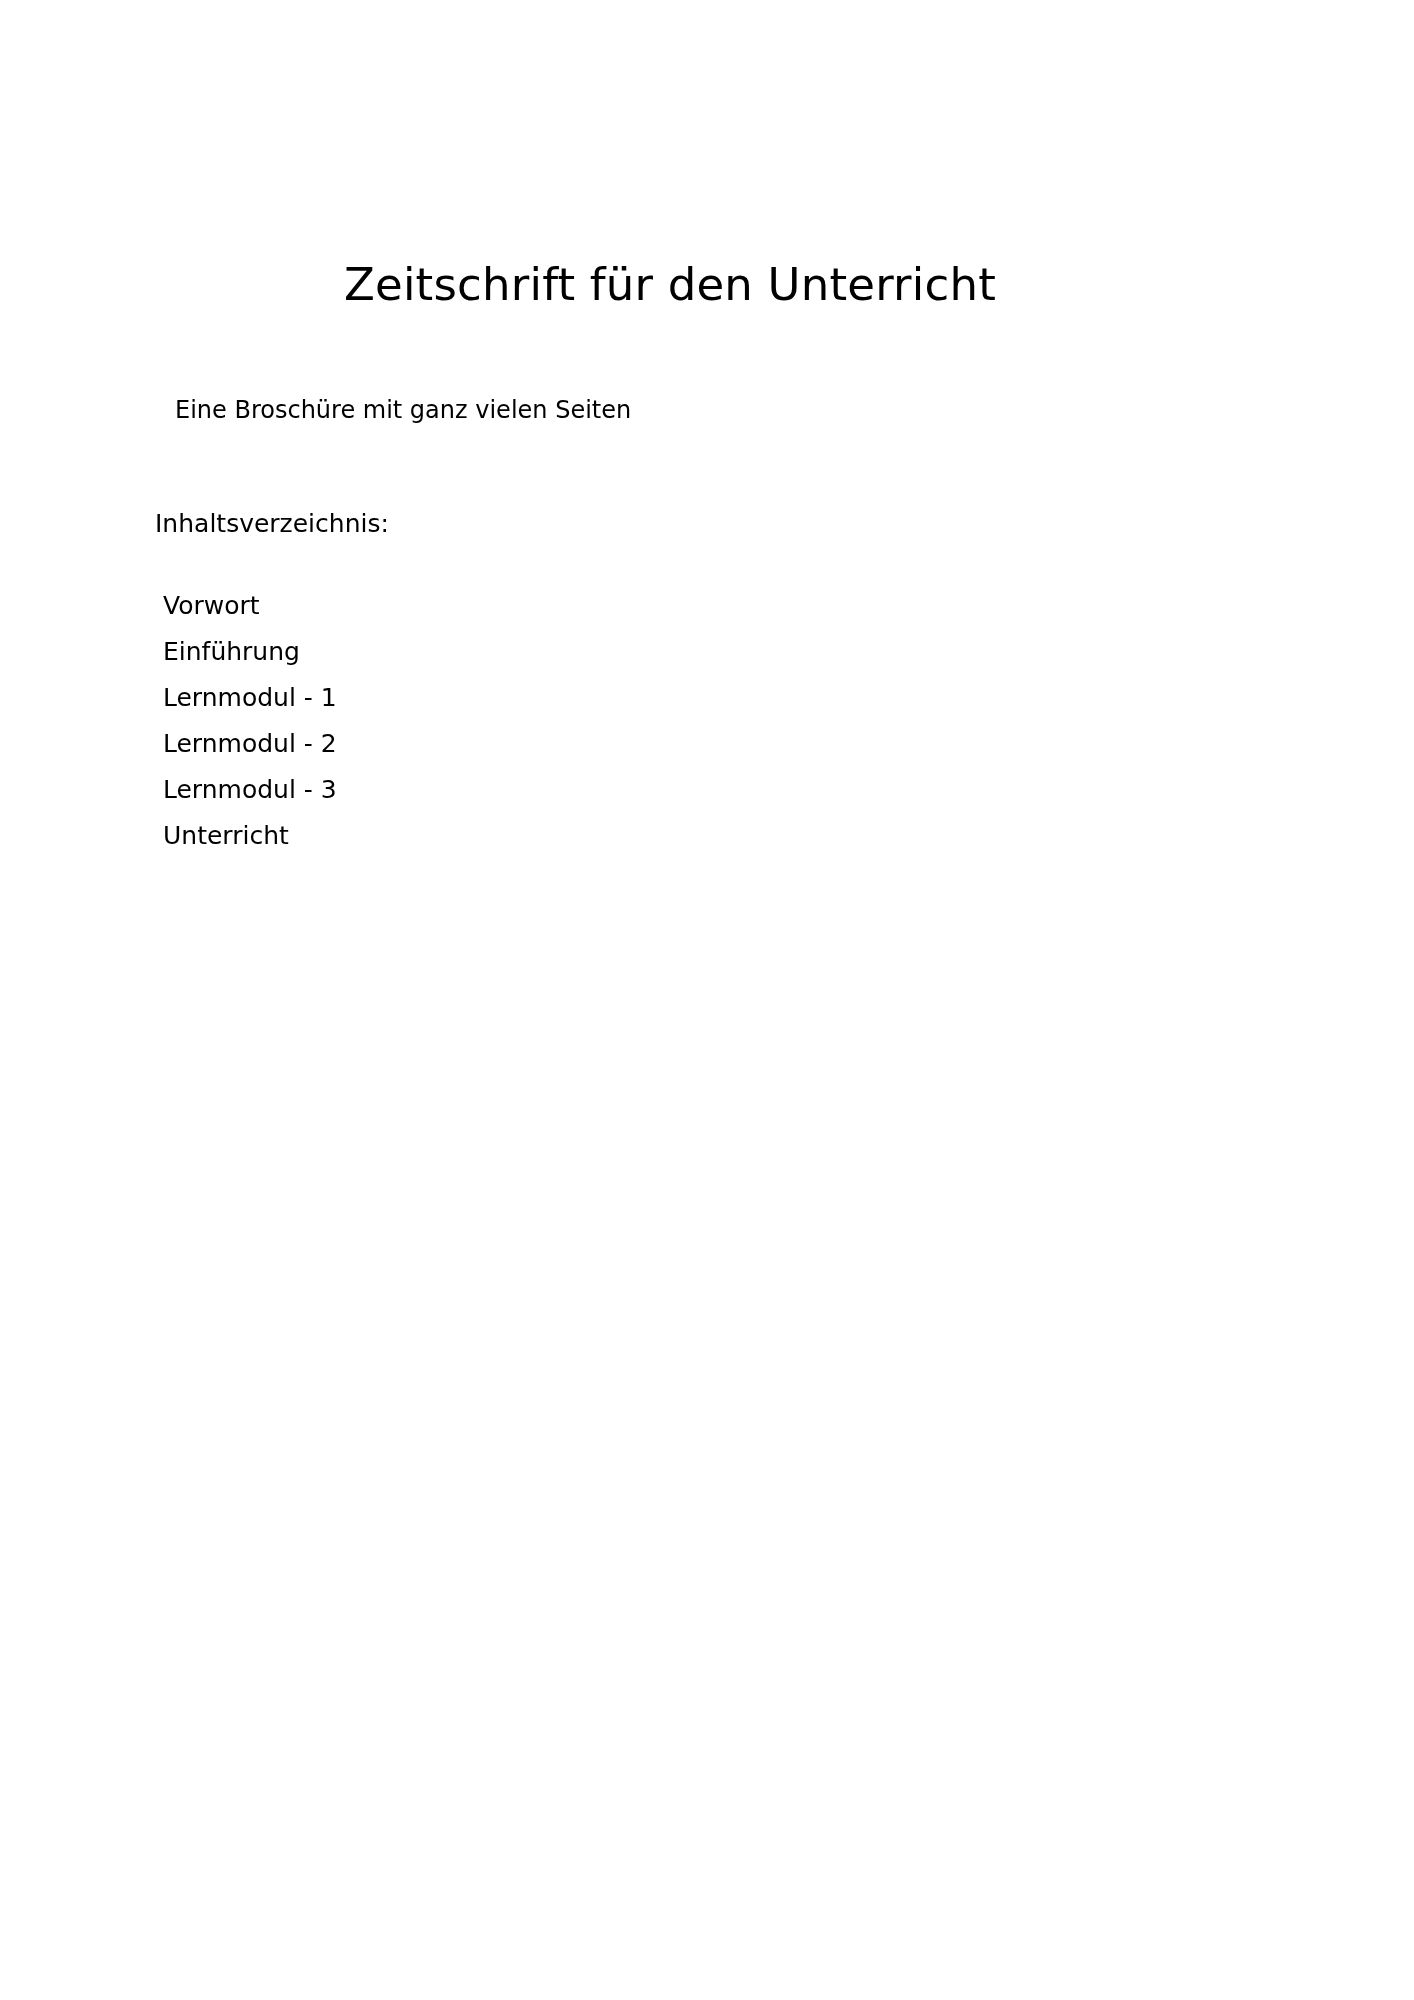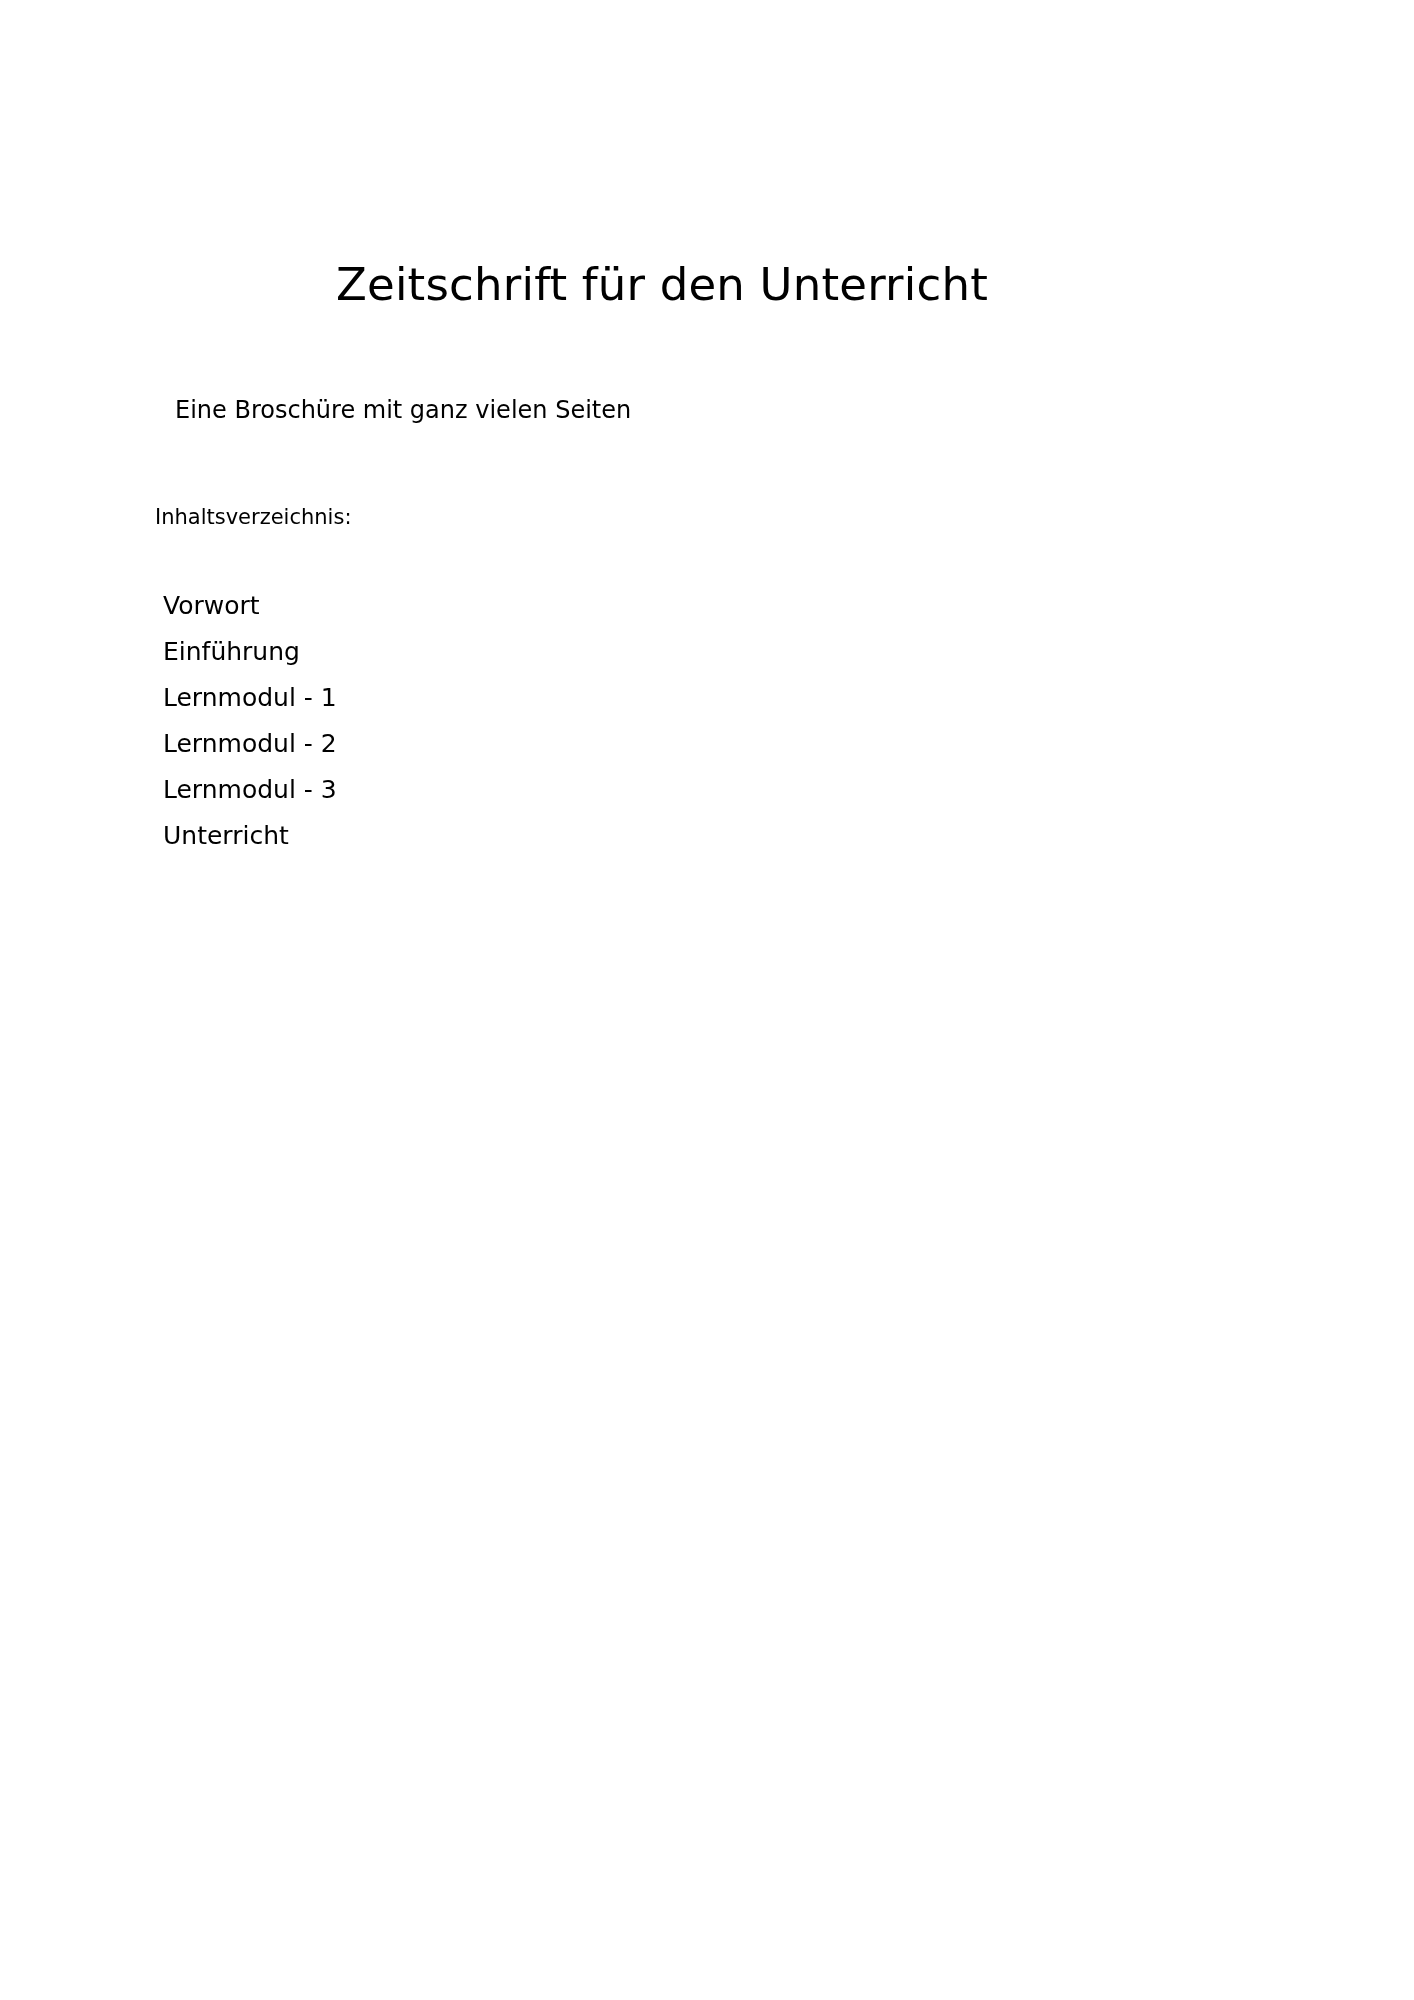--- a/index.html
+++ b/index.html
@@ -16,42 +16,42 @@
     width: 1414px;
     height: 2000px;
     margin: 0 auto;
     background: #ffffff;
     overflow: hidden;
     box-sizing: border-box;
   }
   .doc-title {
     position: absolute;
     top: 228px;
-    left: 0;
+    left: 8px;
     width: 1324px;
     text-align: center;
     font-size: 45px;
     font-weight: 400;
     letter-spacing: 0.2px;
     line-height: 1.2;
   }
   .subtitle {
     position: absolute;
     top: 371px;
     left: 175px;
     font-size: 24px;
     font-weight: 400;
     line-height: 1.3;
     text-align: center;
   }
   .toc-heading {
     position: absolute;
     top: 483px;
     left: 155px;
-    font-size: 21px;
+    font-size: 25px;
     font-weight: 400;
     line-height: 1.3;
   }
   .toc-list {
     position: absolute;
     top: 575px;
     left: 155px;
     margin: 8px;
     padding: 0;
     list-style: none;

